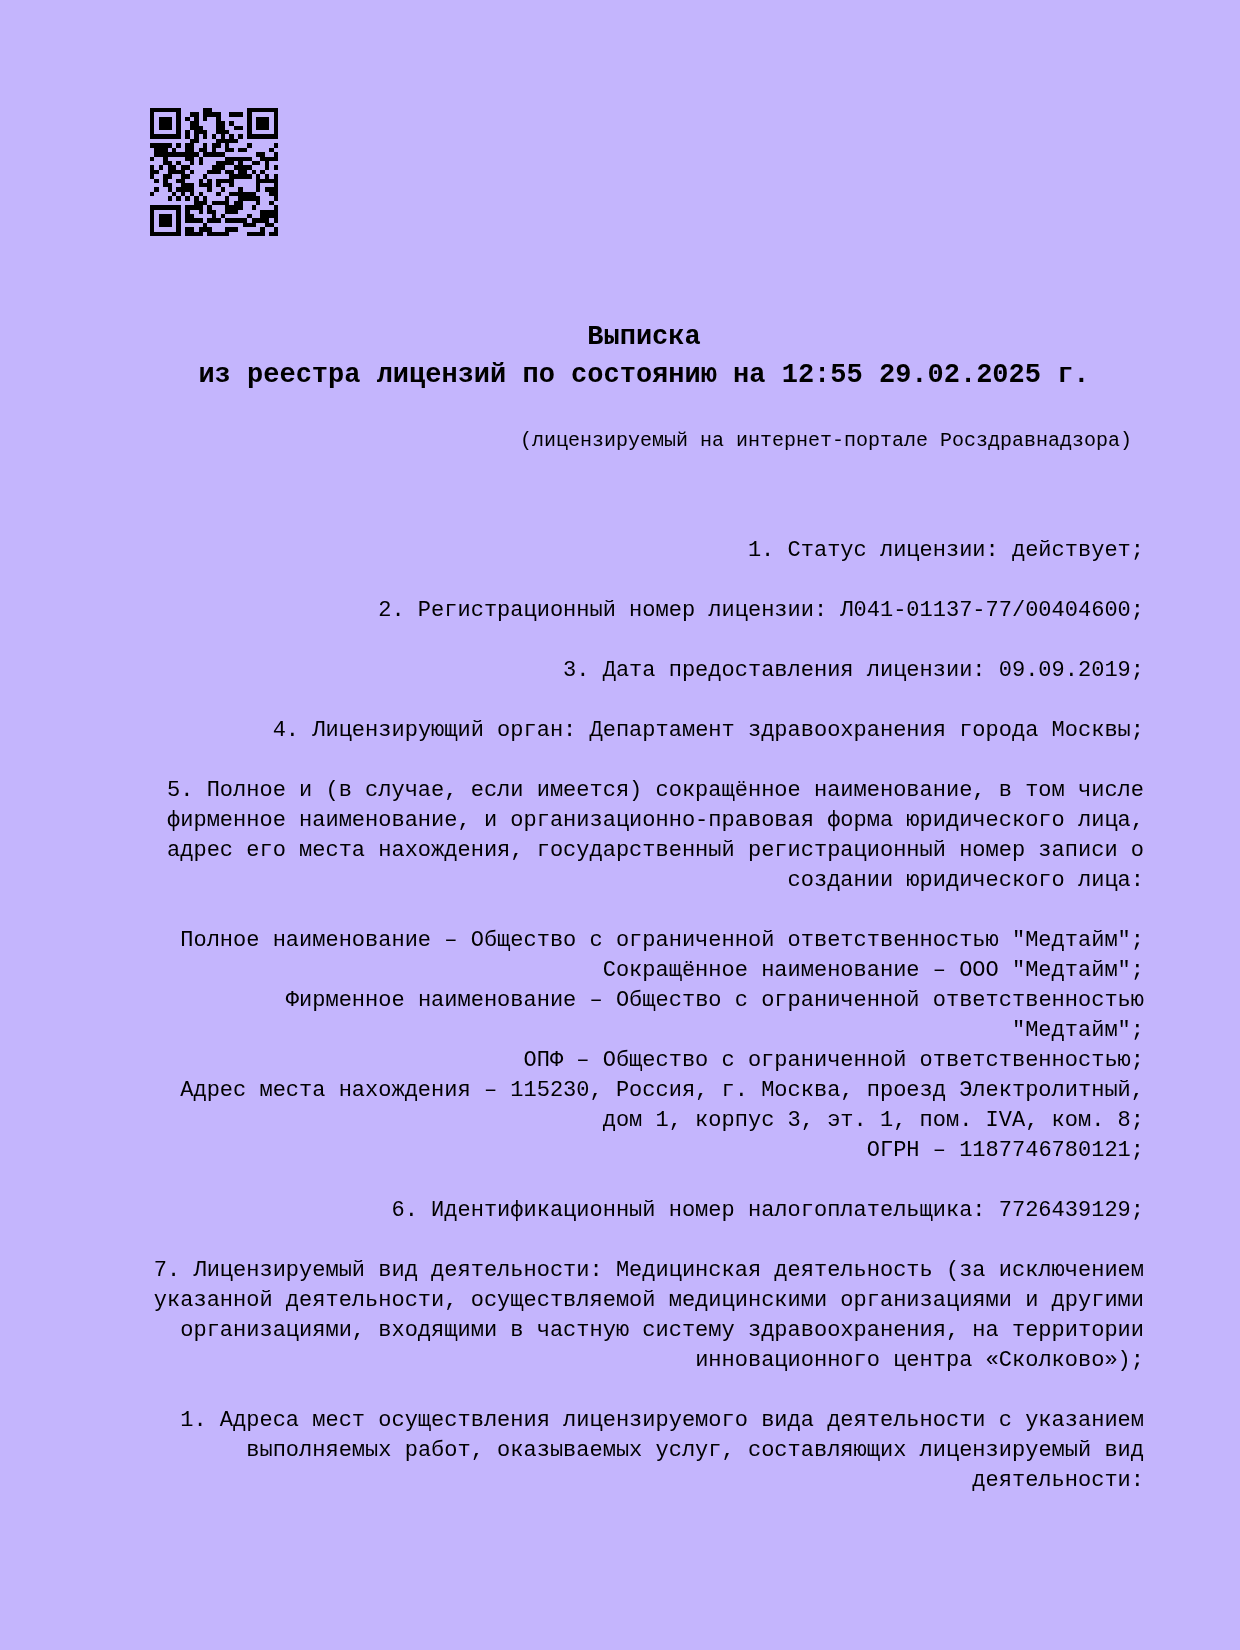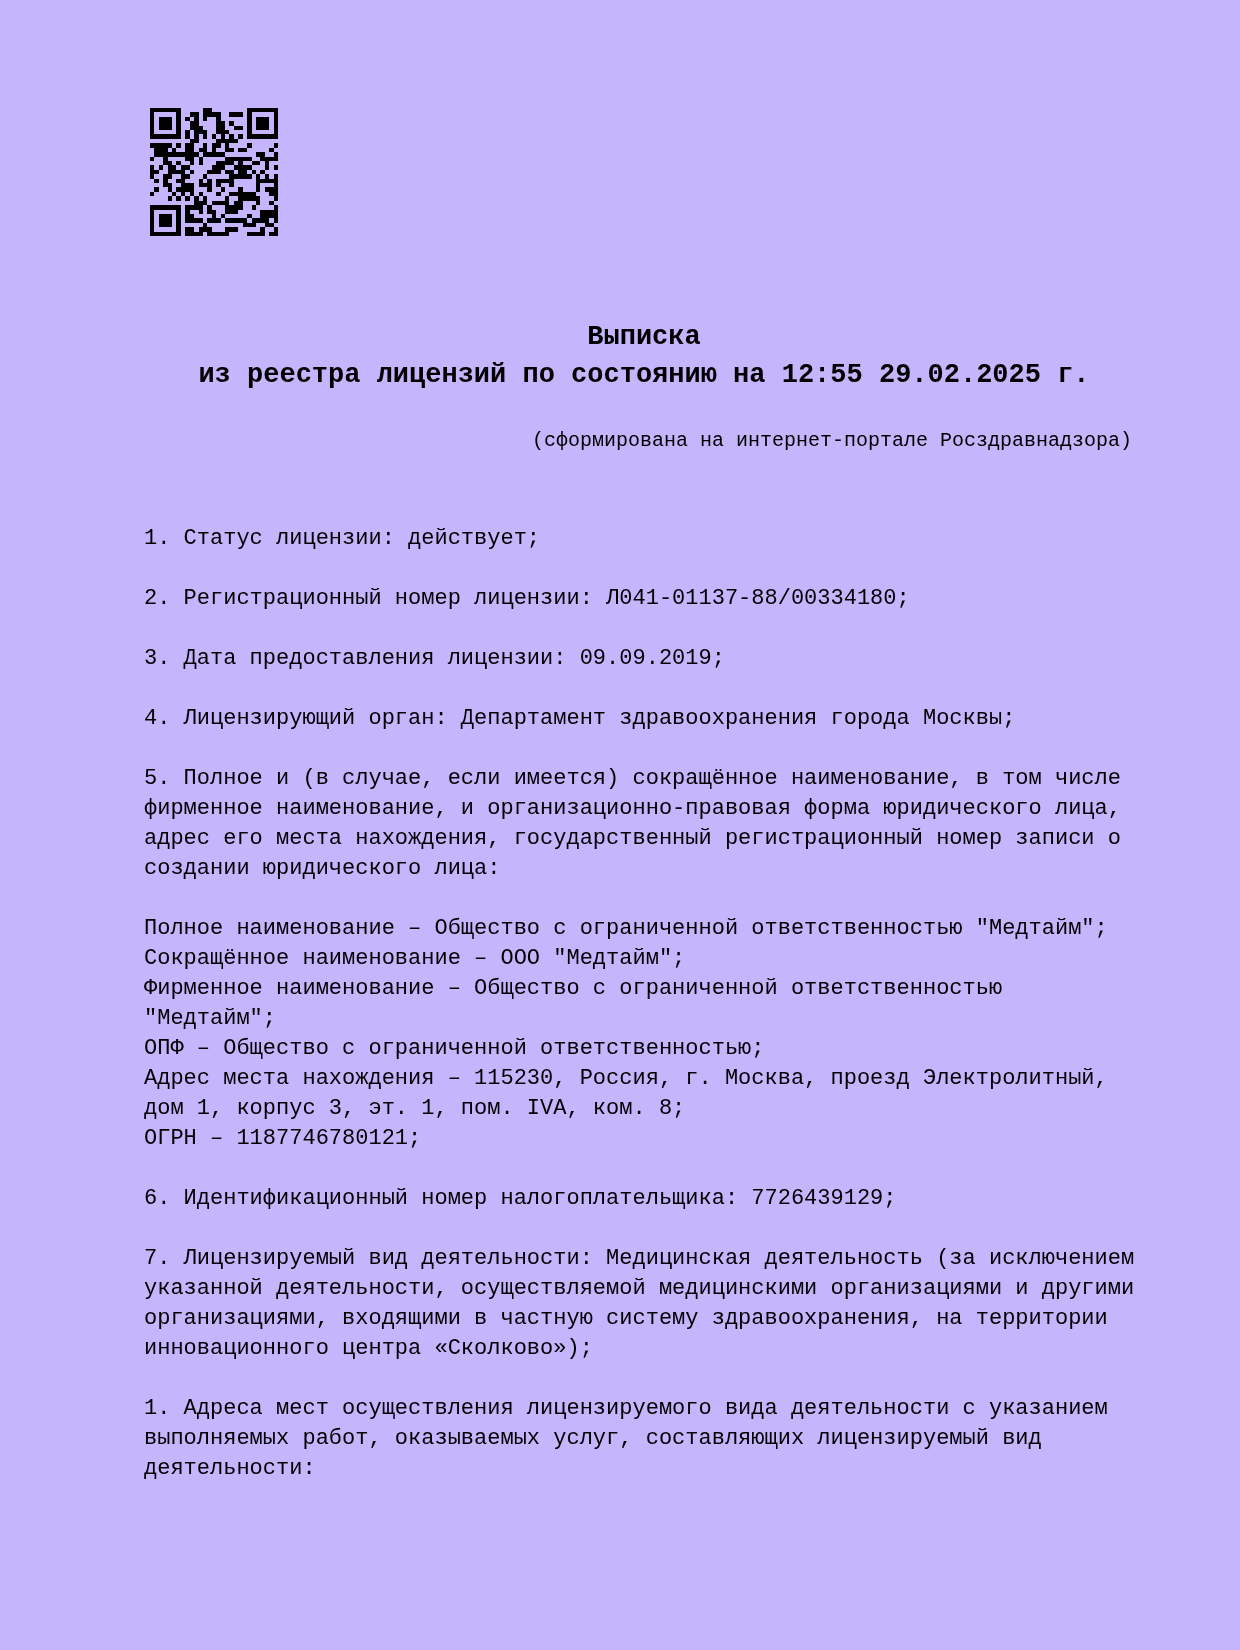--- a/index.html
+++ b/index.html
@@ -42,21 +42,21 @@
     line-height: 26px;
   }
   .content {
     position: absolute;
     left: 144px;
     top: 520px;
     width: 1000px;
     font-size: 22px;
     line-height: 30px;
   }
-  .content p { margin: 4px 0 30px 0; }
+  .content p { margin: 16px 0 30px 0; text-align: right; }
   .pre { white-space: pre-line; }
 </style>
 </head>
 <body>
 
 <div class="page">
 
   <svg class="qr" viewBox="0 0 29 29" shape-rendering="crispEdges" xmlns="http://www.w3.org/2000/svg">
       <rect x="0" y="0" width="1" height="1" fill="#000000"></rect>
       <rect x="1" y="0" width="1" height="1" fill="#000000"></rect>
@@ -480,25 +480,25 @@
       <rect x="25" y="28" width="1" height="1" fill="#000000"></rect>
       <rect x="27" y="28" width="1" height="1" fill="#000000"></rect>
       <rect x="28" y="28" width="1" height="1" fill="#000000"></rect>
     </svg>
 
   <div class="title-block">
     <div>Выписка</div>
     <div>из реестра лицензий по состоянию на 12:55 29.02.2025 г.</div>
   </div>
 
-  <div class="subtitle">(сформирована на интернет-портале Росздравнадзора)</div>
+  <div class="subtitle">(лицензируемый на интернет-портале Росздравнадзора)</div>
 
   <div class="content">
     <p>1. Статус лицензии: действует;</p>
-    <p>2. Регистрационный номер лицензии: Л041-01137-88/00334180;</p>
+    <p>2. Регистрационный номер лицензии: Л041-01137-77/00404600;</p>
     <p>3. Дата предоставления лицензии: 09.09.2019;</p>
     <p>4. Лицензирующий орган: Департамент здравоохранения города Москвы;</p>
     <p>5. Полное и (в случае, если имеется) сокращённое наименование, в том числе фирменное наименование, и организационно-правовая форма юридического лица, адрес его места нахождения, государственный регистрационный номер записи о создании юридического лица:</p>
     <p class="pre">Полное наименование – Общество с ограниченной ответственностью "Медтайм";
 Сокращённое наименование – ООО "Медтайм";
 Фирменное наименование – Общество с ограниченной ответственностью "Медтайм";
 ОПФ – Общество с ограниченной ответственностью;
 Адрес места нахождения – 115230, Россия, г. Москва, проезд Электролитный, дом 1, корпус 3, эт. 1, пом. IVA, ком. 8;
 ОГРН – 1187746780121;</p>
     <p>6. Идентификационный номер налогоплательщика: 7726439129;</p>

